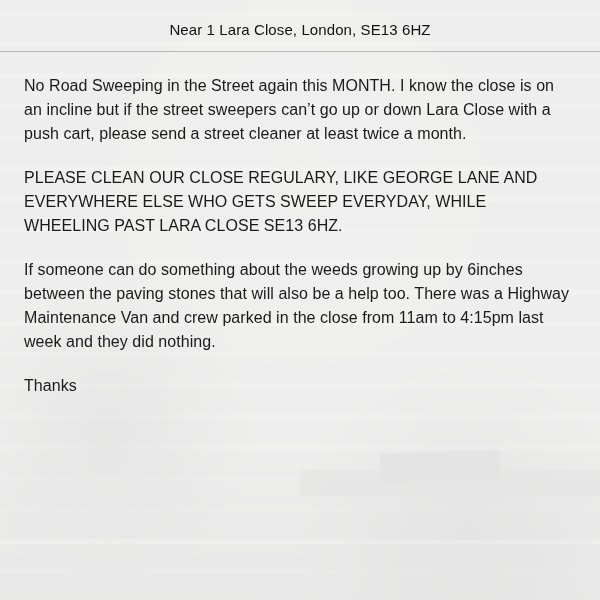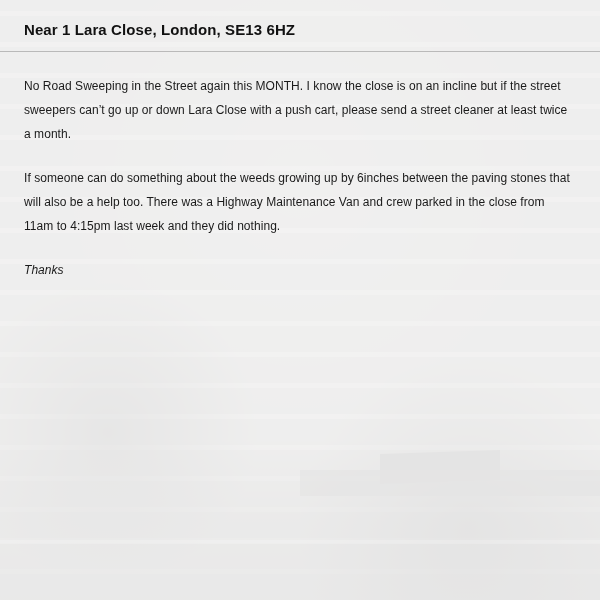--- a/index.html
+++ b/index.html
@@ -71,56 +71,57 @@
     left: 0; top: 0;
     width: 600px;
     height: 600px;
     background: rgba(255,255,255,0.86);
     box-sizing: border-box;
     padding: 20px 24px;
   }
 
   .title {
     font-size: 15px;
-    font-weight: bold;
+    font-weight: normal;
     color: #111;
     line-height: 19px;
     margin: 0 0 12px 0;
     letter-spacing: 0.1px;
+    text-align: center;
   }
 
   .divider {
     height: 1px;
     background: rgba(0,0,0,0.22);
     margin: 0 -24px 22px -24px;
   }
 
   .body-text p {
-    font-size: 12px;
+    font-size: 16px;
     line-height: 24px;
     color: #1a1a1a;
     margin: 0 0 20px 0;
     letter-spacing: 0.05px;
   }
   .body-text p:last-child {
     margin-bottom: 12px;
-    font-style: italic;
   }
 </style>
 </head>
 <body>
 
 <div class="photo-bg">
   <div class="photo-noise"></div>
   <div class="kerb-a"></div>
   <div class="kerb-b"></div>
   <div class="pav-line"></div>
 </div>
 
 <div class="overlay">
   <h1 class="title">Near 1 Lara Close, London, SE13 6HZ</h1>
   <div class="divider"></div>
   <div class="body-text">
     <p>No Road Sweeping in the Street again this MONTH. I know the close is on an incline but if the street sweepers can’t go up or down Lara Close with a push cart, please send a street cleaner at least twice a month.</p>
+    <p>PLEASE CLEAN OUR CLOSE REGULARY, LIKE GEORGE LANE AND EVERYWHERE ELSE WHO GETS SWEEP EVERYDAY, WHILE WHEELING PAST LARA CLOSE SE13 6HZ.</p>
     <p>If someone can do something about the weeds growing up by 6inches between the paving stones that will also be a help too. There was a Highway Maintenance Van and crew parked in the close from 11am to 4:15pm last week and they did nothing.</p>
     <p>Thanks</p>
   </div>
 </div>
 
 </body></html>

